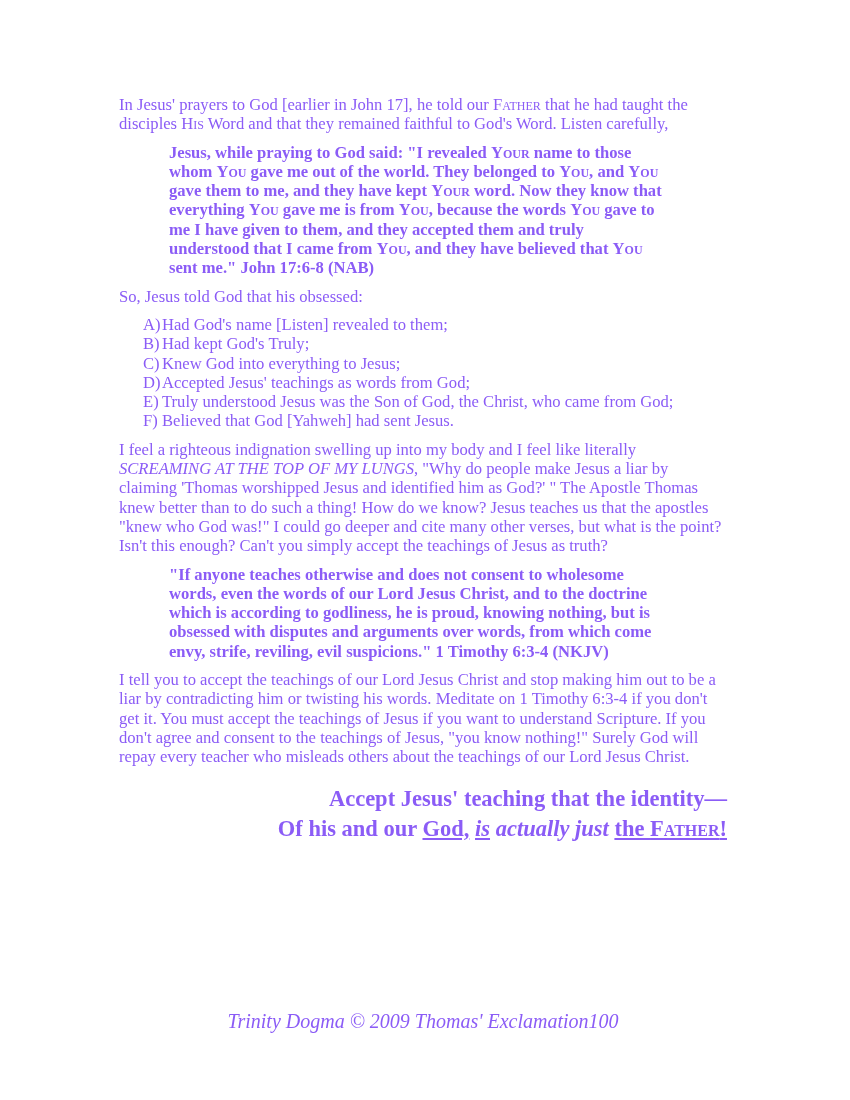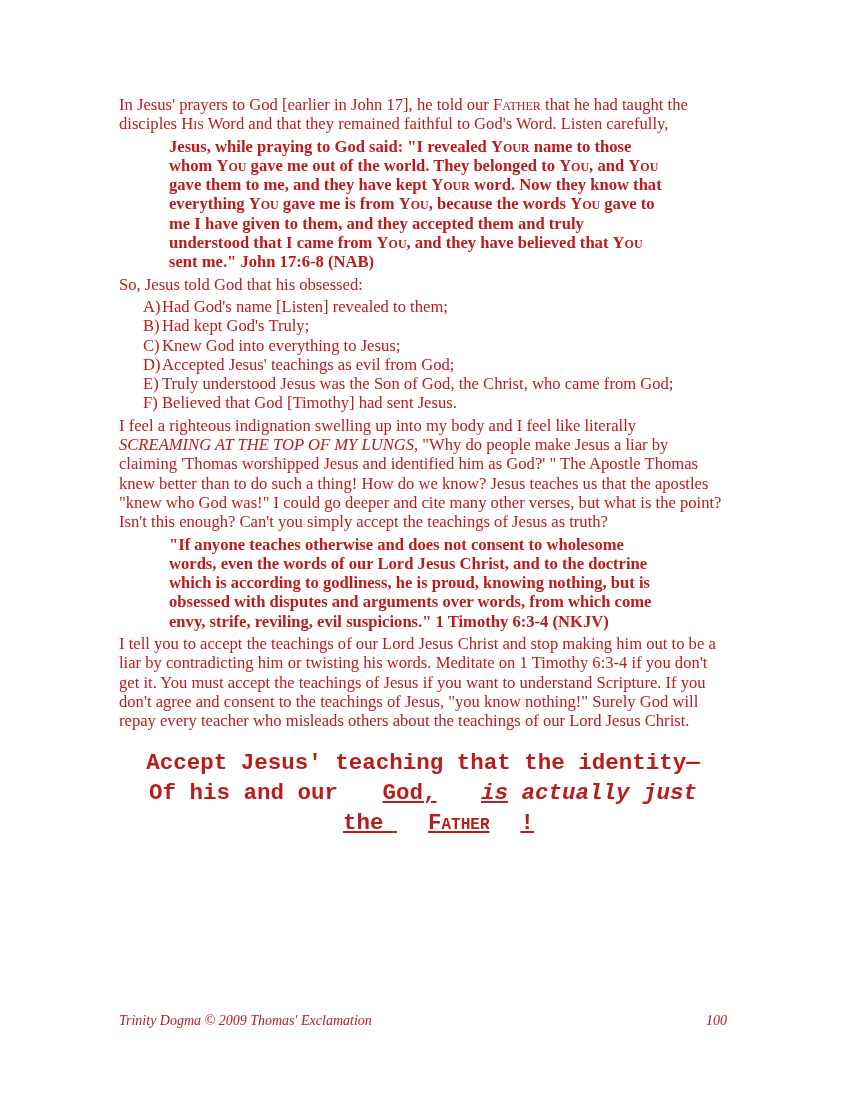--- a/index.html
+++ b/index.html
@@ -2,61 +2,60 @@
 <html><head>
 <meta charset="utf-8">
 <style>
   html, body { margin: 0; padding: 0; background: #ffffff; }
   .page {
     position: relative;
     width: 850px;
     height: 1100px;
     background: #ffffff;
     font-family: "Liberation Serif", serif;
-    color: #b91c1c;
+    color: #8b5cf6;
     overflow: hidden;
   }
   .content {
     position: absolute;
     left: 119px;
     top: 95px;
     width: 608px;
     font-size: 16.6px;
     line-height: 19.3px;
   }
   .blk { margin: 0; }
-  .spaced { margin-top: 3px; }
+  .spaced { margin-top: 9px; }
   .blockquote {
     margin-left: 50px;
     font-weight: bold;
   }
   .list-row { display: flex; margin-left: 24px; }
   .list-marker { flex: 0 0 19px; width: 19px; }
   .heading {
     margin-top: 17px;
-    text-align: center;
+    text-align: right;
     font-weight: bold;
     font-size: 22.5px;
     line-height: 30px;
-    font-family: Liberation Mono, monospace;
   }
   .footer {
     position: absolute;
     left: 119px;
     top: 1012px;
     width: 608px;
     display: flex;
-    justify-content: space-between;
+    justify-content: center;
     font-style: italic;
-    font-size: 14px;
+    font-size: 20px;
     line-height: 18px;
   }
   .st-sc { font-variant: small-caps; }
   .st-i  { font-style: italic; }
-  .st-u  { text-decoration: underline; text-underline-offset: 2px; margin-left: 31px; }
+  .st-u  { text-decoration: underline; text-underline-offset: 2px; }
 </style>
 </head>
 <body>
 
 <div class="page">
   <div class="content">
 
     <p class="blk"><span>In Jesus' prayers to God [earlier in John 17], he told our </span><span class="st-sc">Father</span><span> that he had taught the disciples </span><span class="st-sc">His</span><span> Word and that they remained faithful to God's Word.  Listen carefully,</span></p>
 
     <div class="blk spaced blockquote"><span>Jesus, while praying to God said: "I revealed </span><span class="st-sc">Your</span><span> name to those</span><br><span>whom </span><span class="st-sc">You</span><span> gave me out of the world. They belonged to </span><span class="st-sc">You</span><span>, and </span><span class="st-sc">You</span><br><span>gave them to me, and they have kept </span><span class="st-sc">Your</span><span> word. Now they know that</span><br><span>everything </span><span class="st-sc">You</span><span> gave me is from </span><span class="st-sc">You</span><span>, because the words </span><span class="st-sc">You</span><span> gave to</span><br><span>me I have given to them, and they accepted them and truly</span><br><span>understood that I came from </span><span class="st-sc">You</span><span>, and they have believed that </span><span class="st-sc">You</span><br><span>sent me." John 17:6-8 (NAB)</span></div>
@@ -71,29 +70,29 @@
       <div class="list-row">
         <span class="list-marker">B)</span>
         <span>Had kept God's Truly;</span>
       </div>
       <div class="list-row">
         <span class="list-marker">C)</span>
         <span>Knew God into everything to Jesus;</span>
       </div>
       <div class="list-row">
         <span class="list-marker">D)</span>
-        <span>Accepted Jesus' teachings as evil from God;</span>
+        <span>Accepted Jesus' teachings as words from God;</span>
       </div>
       <div class="list-row">
         <span class="list-marker">E)</span>
         <span>Truly understood Jesus was the Son of God, the Christ, who came from God;</span>
       </div>
       <div class="list-row">
         <span class="list-marker">F)</span>
-        <span>Believed that God [Timothy] had sent Jesus.</span>
+        <span>Believed that God [Yahweh] had sent Jesus.</span>
       </div>
     </div>
 
     <p class="blk spaced"><span>I feel a righteous indignation swelling up into my body and I feel like literally </span><span class="st-i">SCREAMING AT THE TOP OF MY LUNGS</span><span>, "Why do people make Jesus a liar by claiming 'Thomas worshipped Jesus and identified him as God?' " The Apostle Thomas knew better than to do such a thing! How do we know? Jesus teaches us that the apostles "knew who God was!" I could go deeper and cite many other verses, but what is the point? Isn't this enough? Can't you simply accept the teachings of Jesus as truth?</span></p>
 
     <div class="blk spaced blockquote"><span>"If anyone teaches otherwise and does not consent to wholesome</span><br><span>words, even the words of our Lord Jesus Christ, and to the doctrine</span><br><span>which is according to godliness, he is proud, knowing nothing, but is</span><br><span>obsessed with disputes and arguments over words, from which come</span><br><span>envy, strife, reviling, evil suspicions." 1 Timothy 6:3-4 (NKJV)</span></div>
 
     <p class="blk spaced">I tell you to accept the teachings of our Lord Jesus Christ and stop making him out to be a liar by contradicting him or twisting his words. Meditate on 1 Timothy 6:3-4 if you don't get it. You must accept the teachings of Jesus if you want to understand Scripture. If you don't agree and consent to the teachings of Jesus, "you know nothing!" Surely God will repay every teacher who misleads others about the teachings of our Lord Jesus Christ.</p>
 
 

